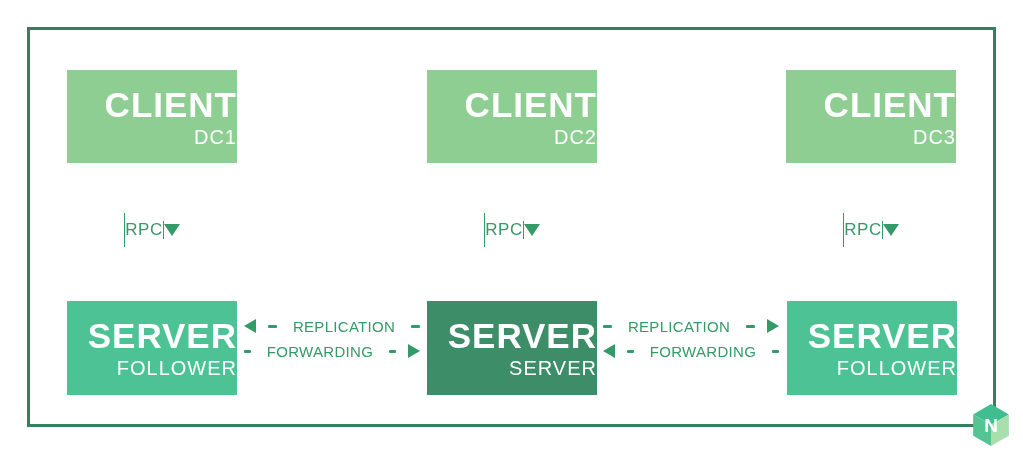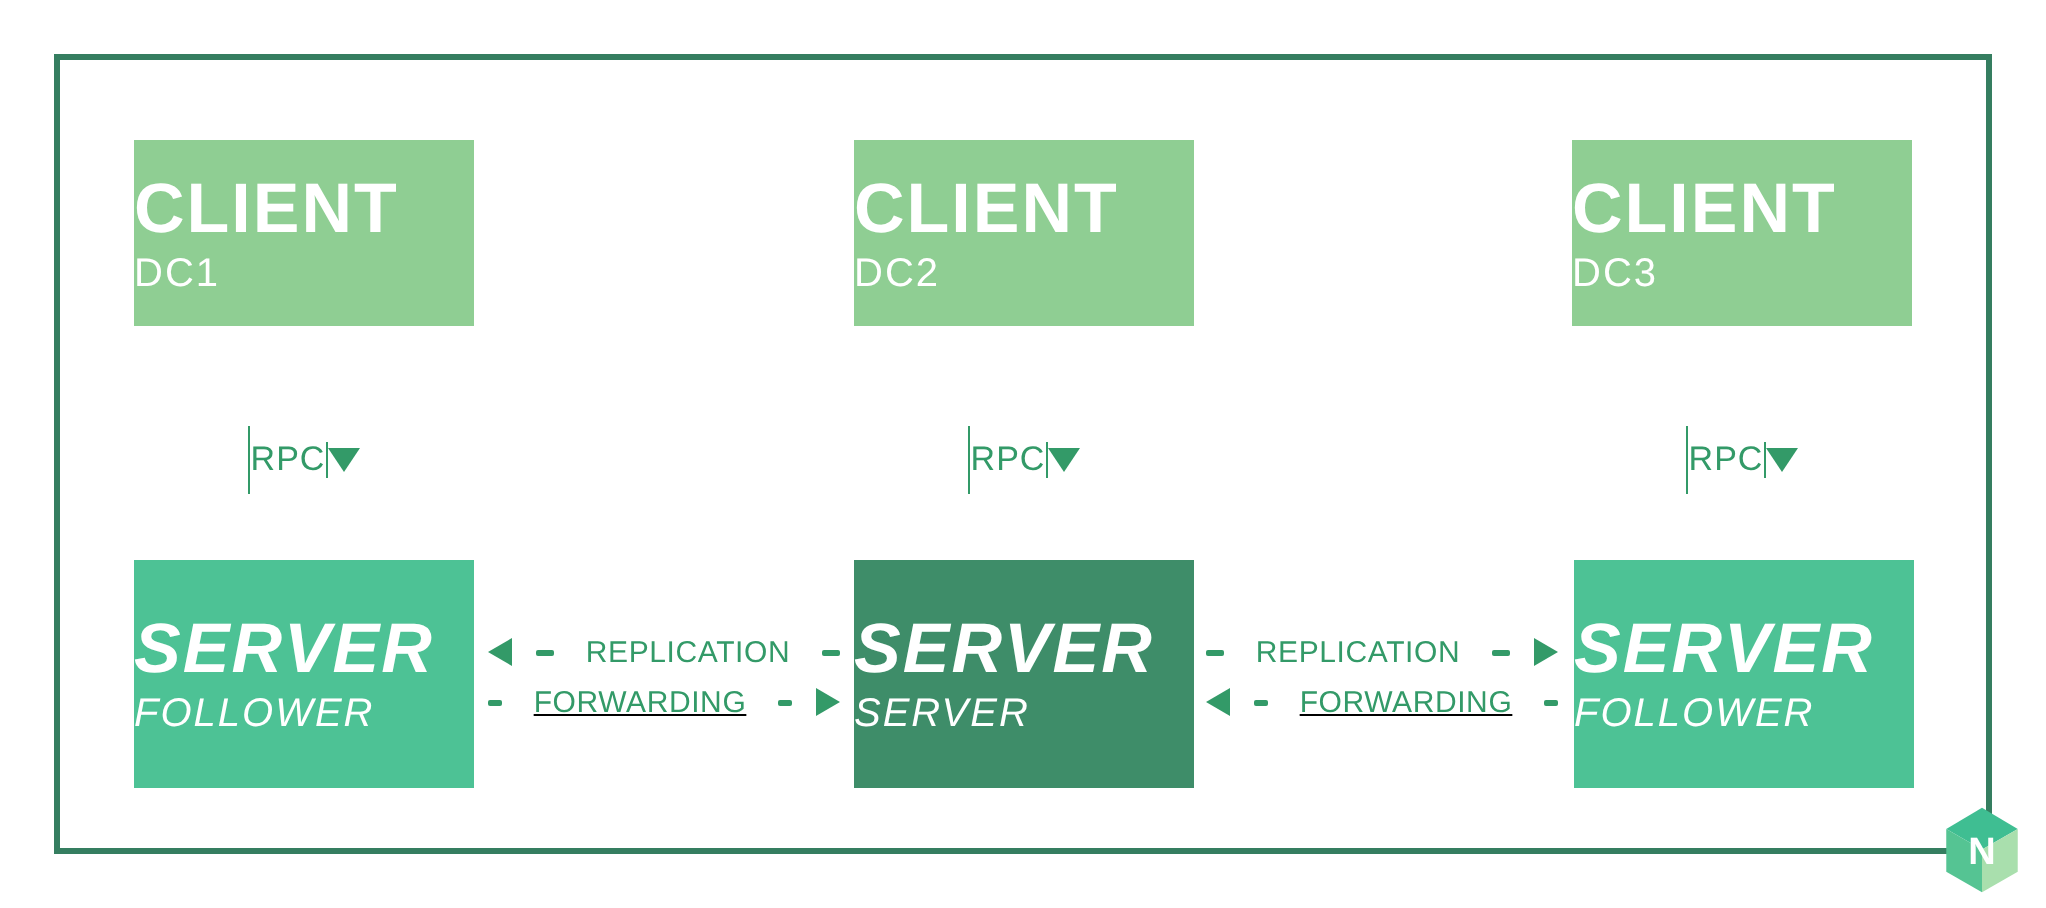--- a/index.html
+++ b/index.html
@@ -18,21 +18,21 @@
   .frame-left   { left: 27px; top: 27px;  width: 3px;   height: 400px; }
   .frame-right  { left: 993px; top: 27px; width: 3px;   height: 380px; }
   .frame-bottom { left: 27px; top: 424px; width: 949px; height: 3px; }
 
   
   .box {
     position: absolute;
     width: 170px;
     display: flex;
     flex-direction: column;
-    align-items: flex-start;
+    align-items: flex-end;
     justify-content: center;
     color: var(--box-text);
     text-align: center;
   }
   .box-title {
     font-size: 35px;
     font-weight: bold;
     letter-spacing: 1px;
     line-height: 1;
   }
@@ -40,21 +40,21 @@
     font-size: 20px;
     letter-spacing: 1px;
     margin-top: 5px;
     line-height: 1;
   }
   .client { height: 93px; top: 70px; background: var(--client-box); }
   .client-1 { left: 67px; }
   .client-2 { left: 427px; }
   .client-3 { left: 786px; }
 
-  .server { height: 114px; top: 280px; font-style: italic; }
+  .server { height: 94px; top: 301px; }
   .server-follower { background: var(--follower-box); }
   .server-leader   { background: var(--leader-box); }
   .server-1 { left: 67px; }
   .server-2 { left: 427px; }
   .server-3 { left: 787px; }
 
   
   .vconn {
     position: absolute;
     top: 180px;
@@ -90,21 +90,21 @@
     width: 176px;
     height: 22px;
     display: flex;
     align-items: center;
     justify-content: center;
     gap: 16px;
   }
   .hrow-left  { left: 244px; }
   .hrow-right { left: 603px; }
   .hrow-top    { top: 315px; }
-  .hrow-bottom { top: 340px; text-decoration: underline; }
+  .hrow-bottom { top: 340px; }
   .hline { width: 24px; height: 3px; background: var(--arrow); border-radius: 1px; }
   .hlabel {
     color: var(--arrow);
     font-size: 15px;
     font-weight: 500;
     letter-spacing: 0.3px;
     white-space: nowrap;
     line-height: 1;
   }
   .tri-left {

